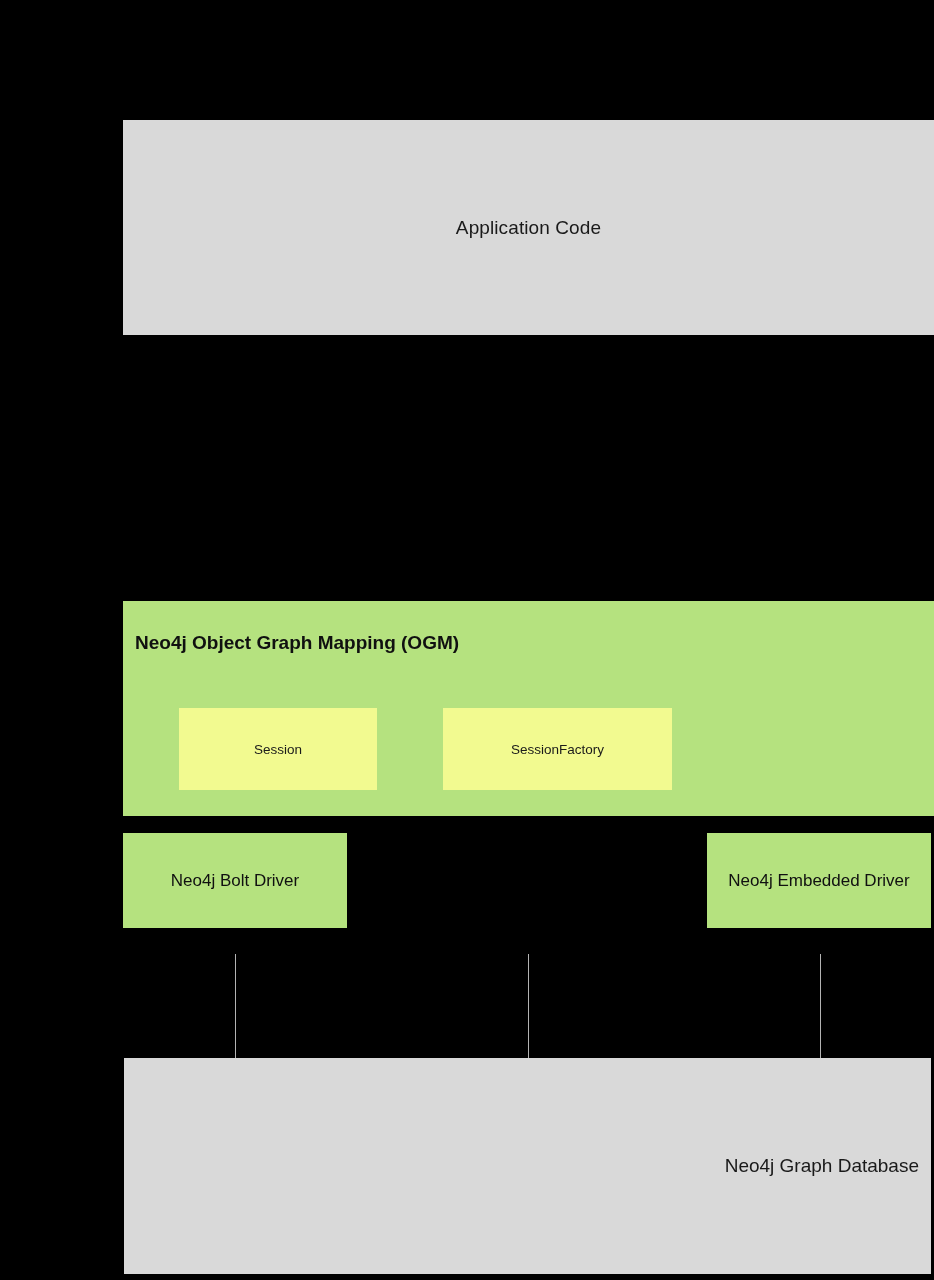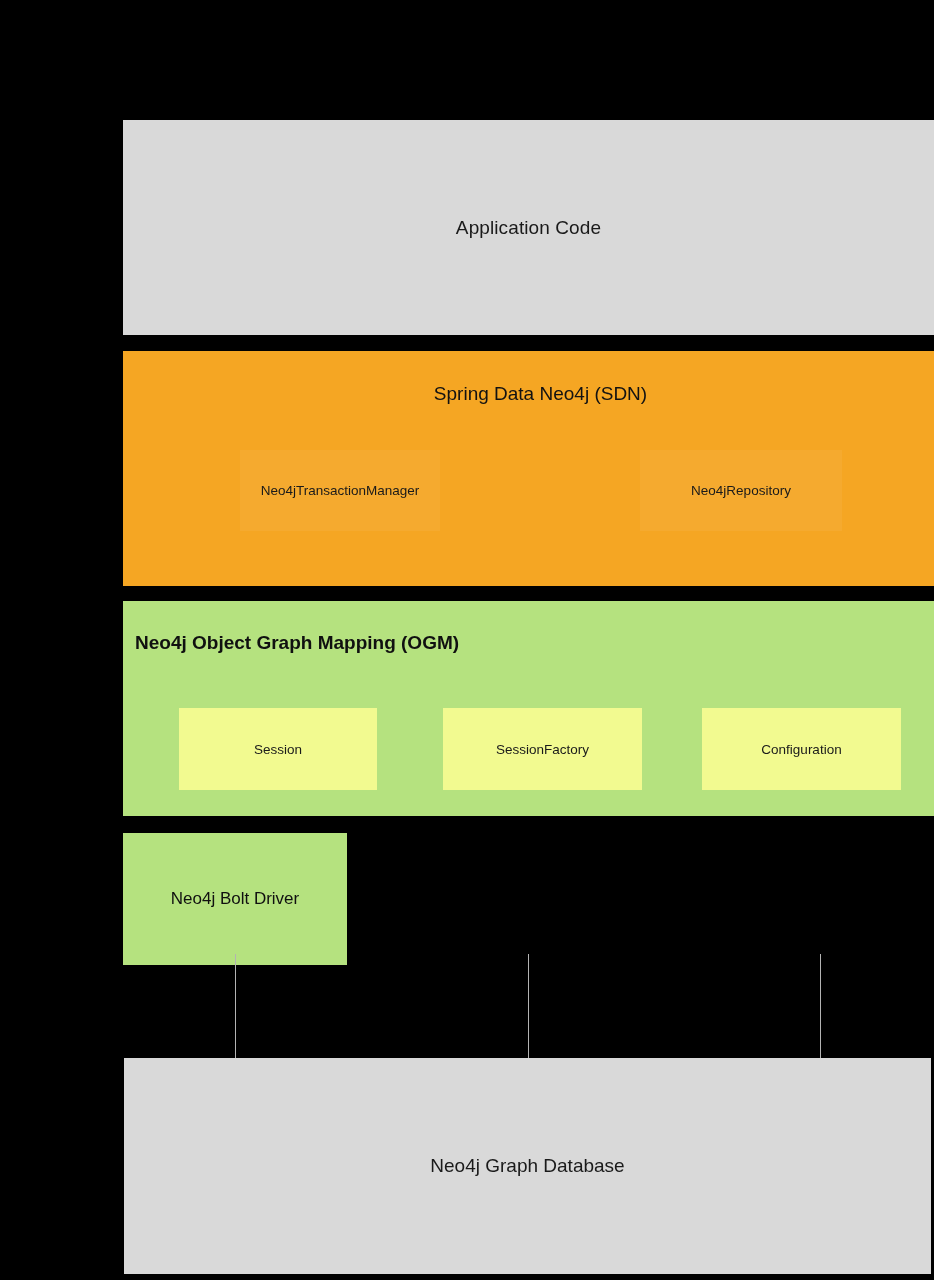--- a/index.html
+++ b/index.html
@@ -96,31 +96,31 @@
     position: absolute;
     top: 95px;
     height: 82px;
     background: #f2fa90;
     display: flex;
     align-items: center;
     justify-content: center;
     text-align: right;
   }
   .ogm-box-1 { left: 44px;  width: 198px; }
-  .ogm-box-2 { left: 308px; width: 199px; }
+  .ogm-box-2 { left: 308px; width: 229px; }
   .ogm-box-3 { left: 567px; width: 199px; }
   .ogm-box-label {
     font-size: 13.5px;
     color: #1a1a1a;
   }
 
   
   .driver {
     top: 785px;
-    height: 132px;
+    height: 95px;
     background: #b5e27f;
   }
   .driver-1 { left: 75px;  width: 224px; }
   .driver-2 { left: 367px; width: 224px; }
   .driver-3 { left: 659px; width: 224px; }
   .driver-label {
     font-size: 17px;
     color: #101010;
     text-align: center;
     white-space: nowrap;
@@ -138,68 +138,58 @@
   .connector-2 { left: 480px; }
   .connector-3 { left: 772px; }
 
   
   .database {
     left: 76px;
     top: 1010px;
     width: 807px;
     height: 216px;
     background: #d9d9d9;
+    justify-content: flex-end;
   }
   .database-label {
     font-size: 19px;
     color: #1a1a1a;
   }
 </style>
 </head>
 <body>
 
 <div id="diagram">
 
   <div class="layer app-code">
     <span class="app-code-label">Application Code</span>
   </div>
 
-  <div class="layer sdn">
-    <div class="sdn-title">Spring Data Neo4j (SDN)</div>
-
-    <div class="sdn-inner sdn-inner-1">
-      <span class="sdn-inner-label">Neo4jTransactionManager</span>
-    </div>
-
-    <div class="sdn-inner sdn-inner-2">
-      <span class="sdn-inner-label">Neo4jRepository</span>
-    </div>
-  </div>
 
   <div class="layer ogm">
     <div class="ogm-title">Neo4j Object Graph Mapping (OGM)</div>
 
     <div class="ogm-box ogm-box-1">
       <span class="ogm-box-label">Session</span>
     </div>
 
     <div class="ogm-box ogm-box-2">
       <span class="ogm-box-label">SessionFactory</span>
     </div>
 
-    <div class="ogm-box ogm-box-3">
-      <span class="ogm-box-label">Configuration</span>
-    </div>
   </div>
 
   <div class="layer driver driver-1">
     <span class="driver-label">Neo4j Bolt Driver</span>
   </div>
 
 
+  <div class="layer driver driver-3">
+    <span class="driver-label">Neo4j Embedded Driver</span>
+  </div>
 
   <div class="connector connector-1"></div>
   <div class="connector connector-2"></div>
   <div class="connector connector-3"></div>
 
   <div class="layer database">
     <span class="database-label">Neo4j Graph Database</span>
   </div>
 
 </div>

